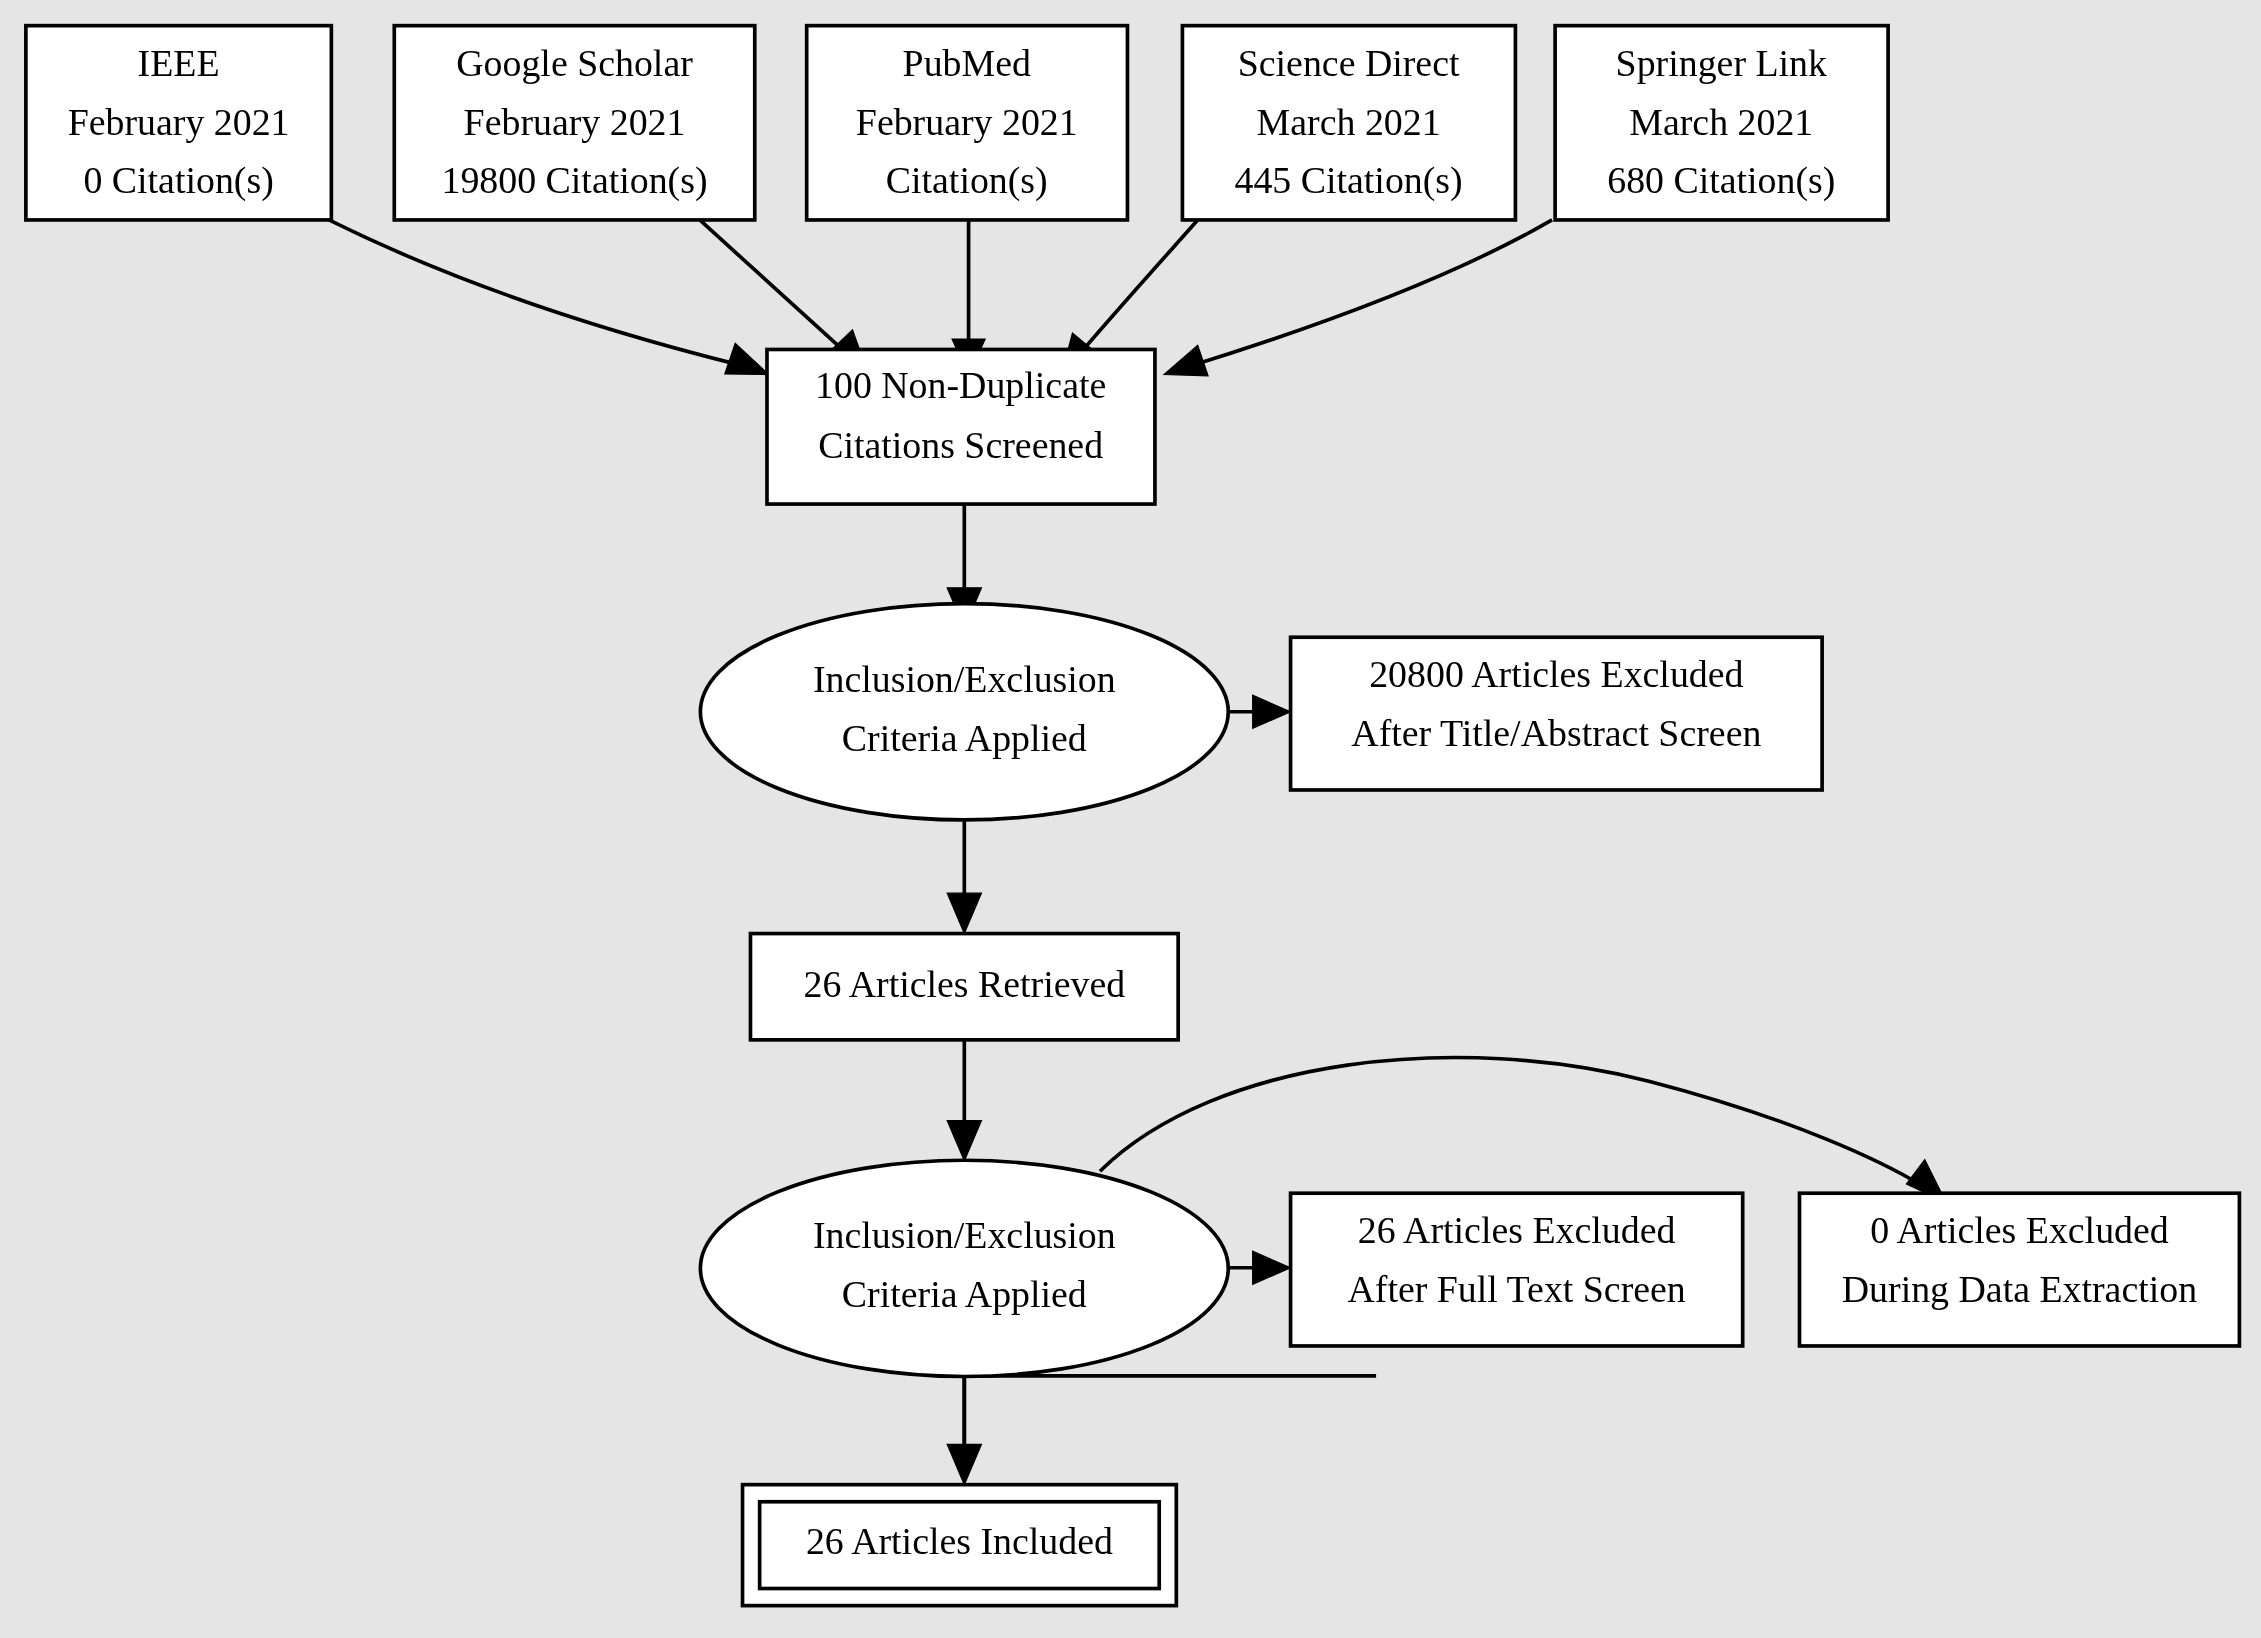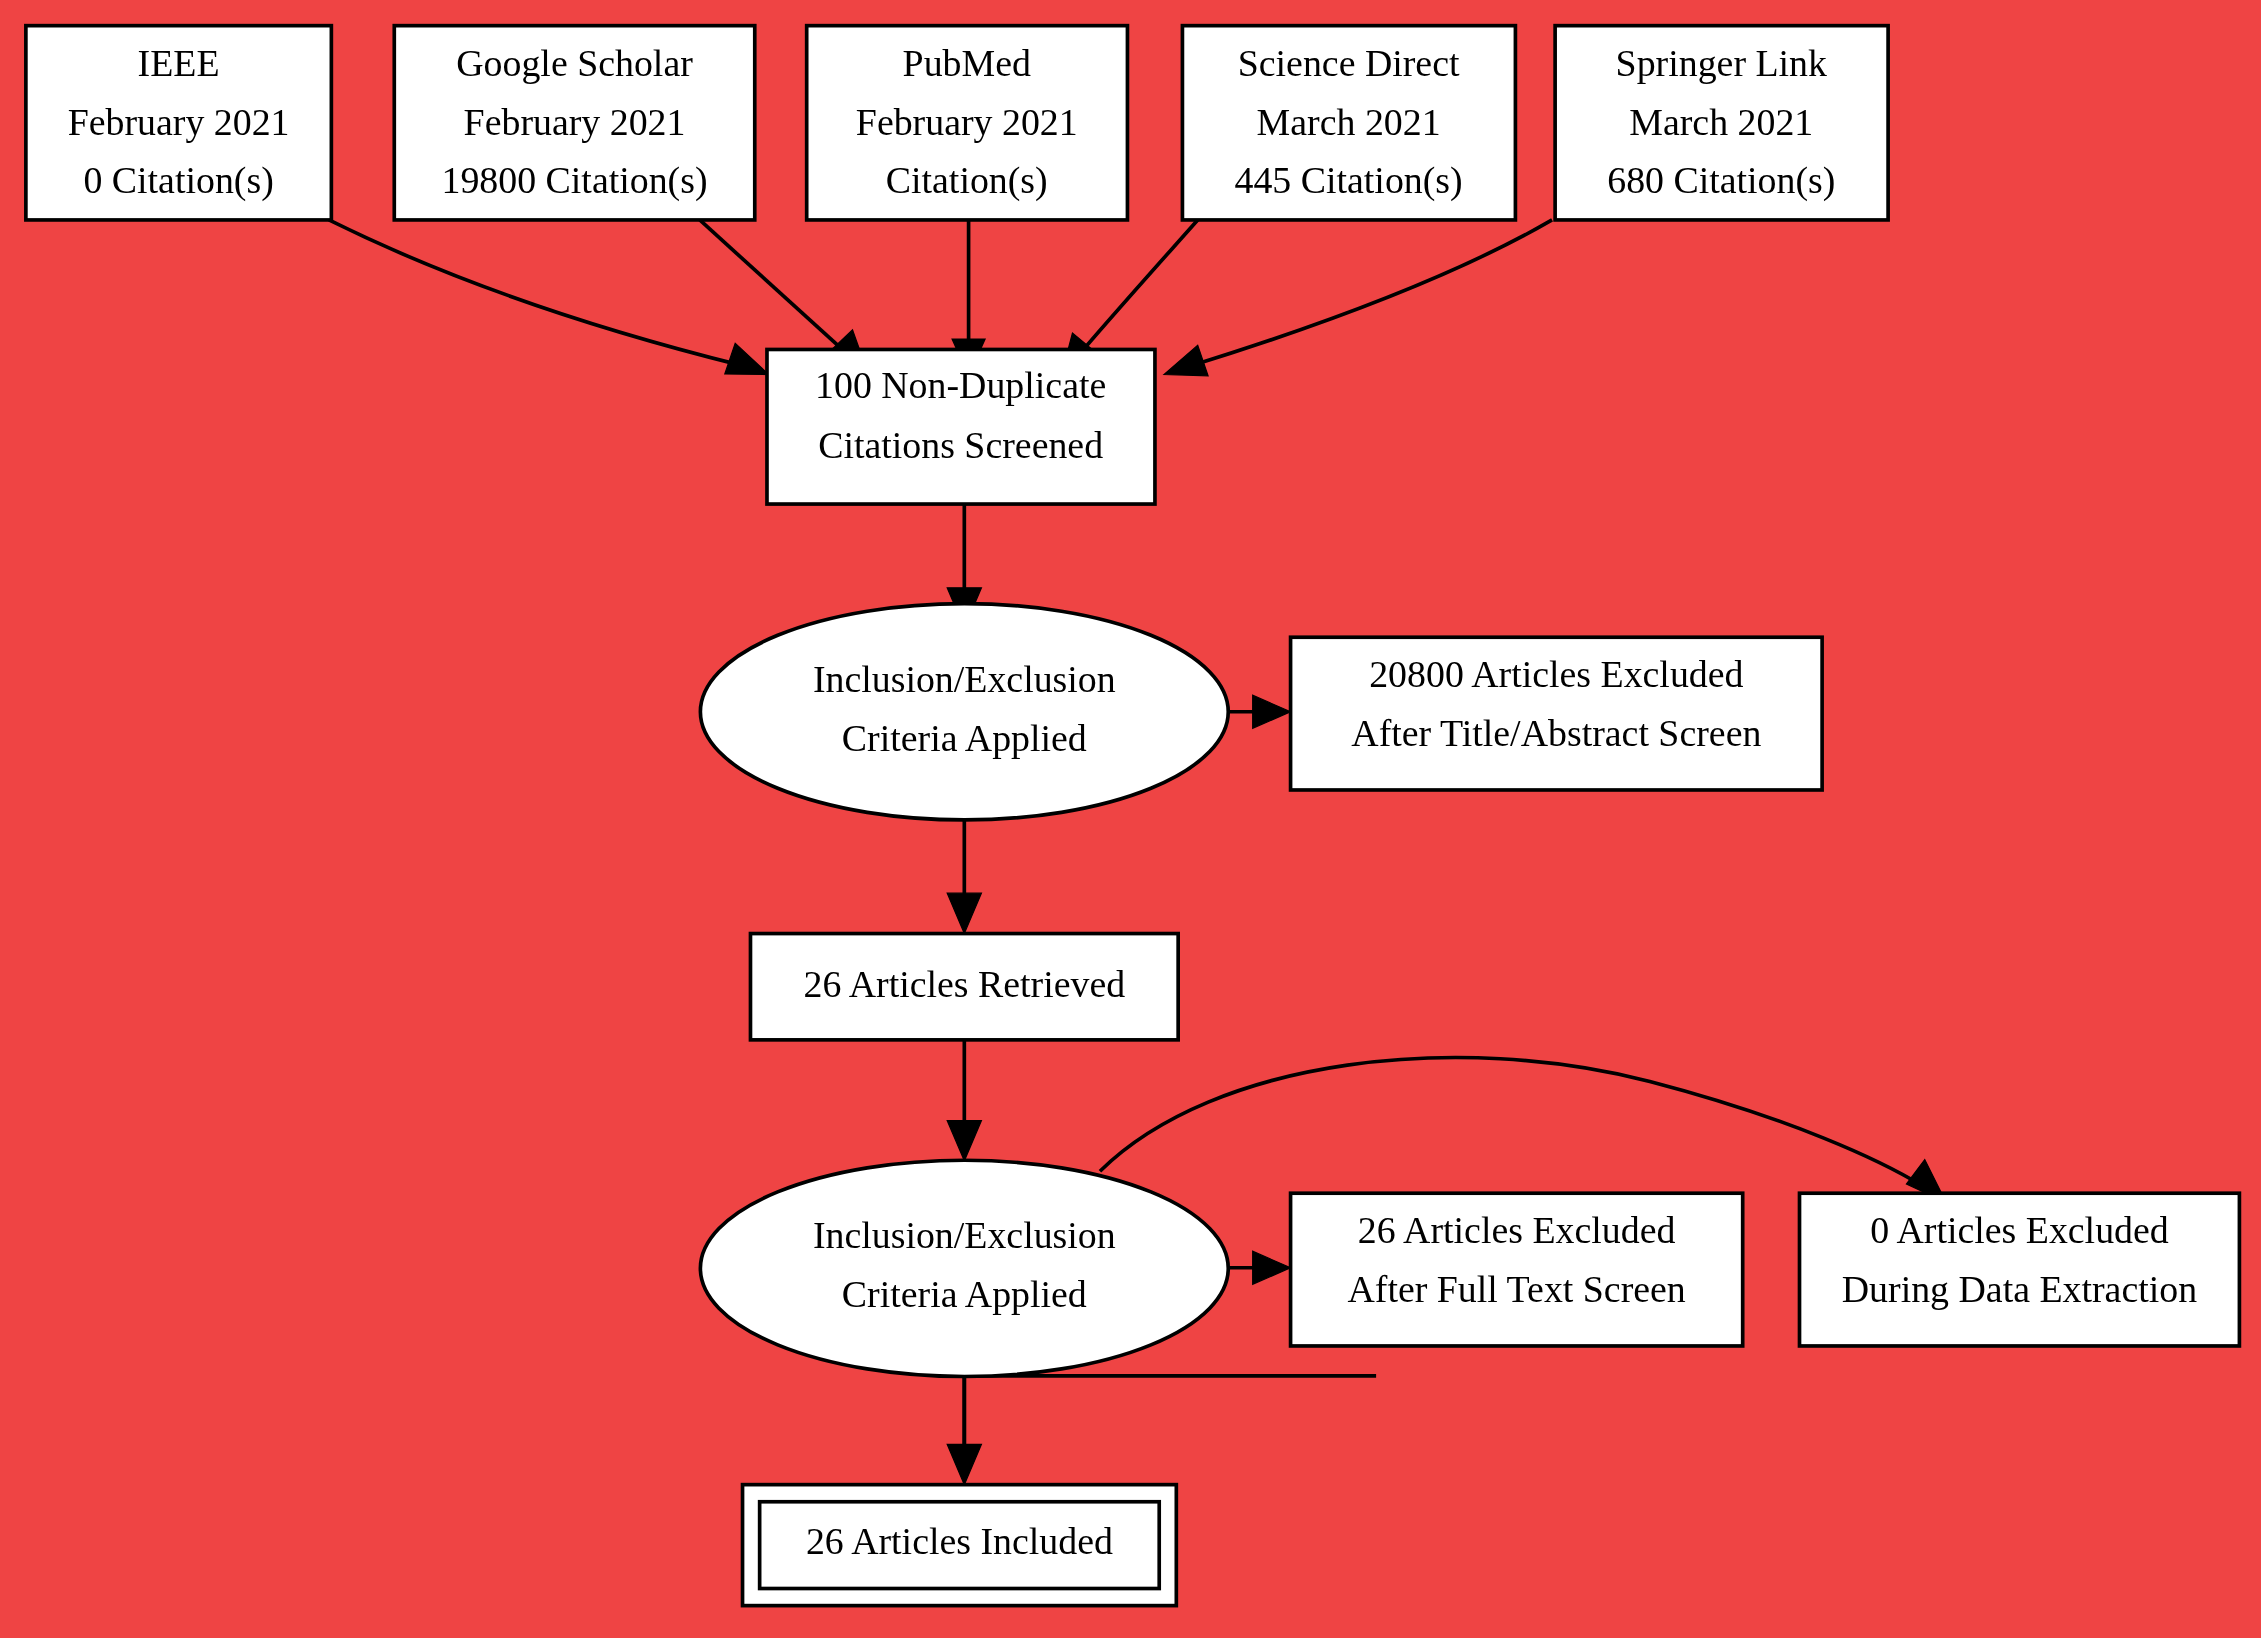--- a/index.html
+++ b/index.html
@@ -4,21 +4,21 @@
 <style>
   html, body {
     margin: 0;
     padding: 0;
     background: #ffffff;
   }
   #diagram-root {
     position: relative;
     width: 2261px;
     height: 1638px;
-    background: #ef4444;
+    background: #e5e5e5;
     font-family: "Liberation Serif", "DejaVu Serif", serif;
     overflow: hidden;
   }
   svg#flow-canvas {
     position: absolute;
     top: 0;
     left: 0;
     width: 2261px;
     height: 1638px;
   }

